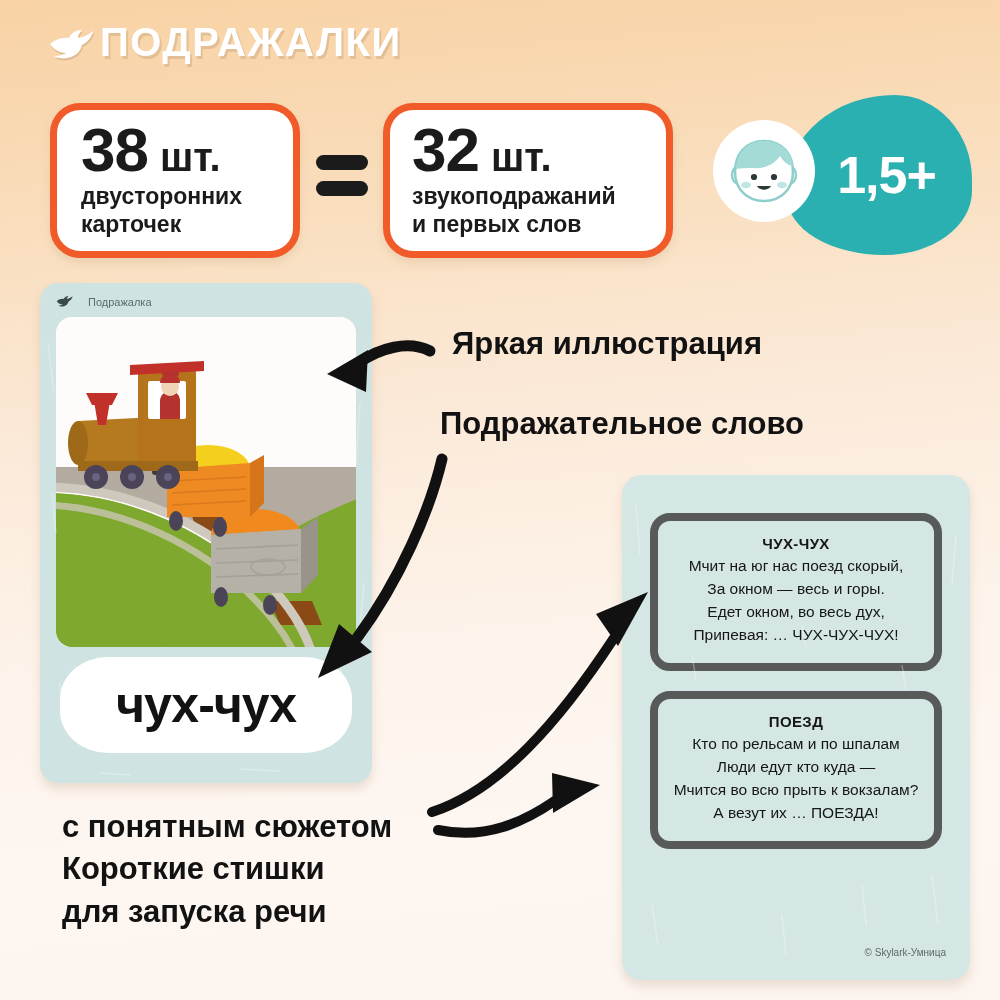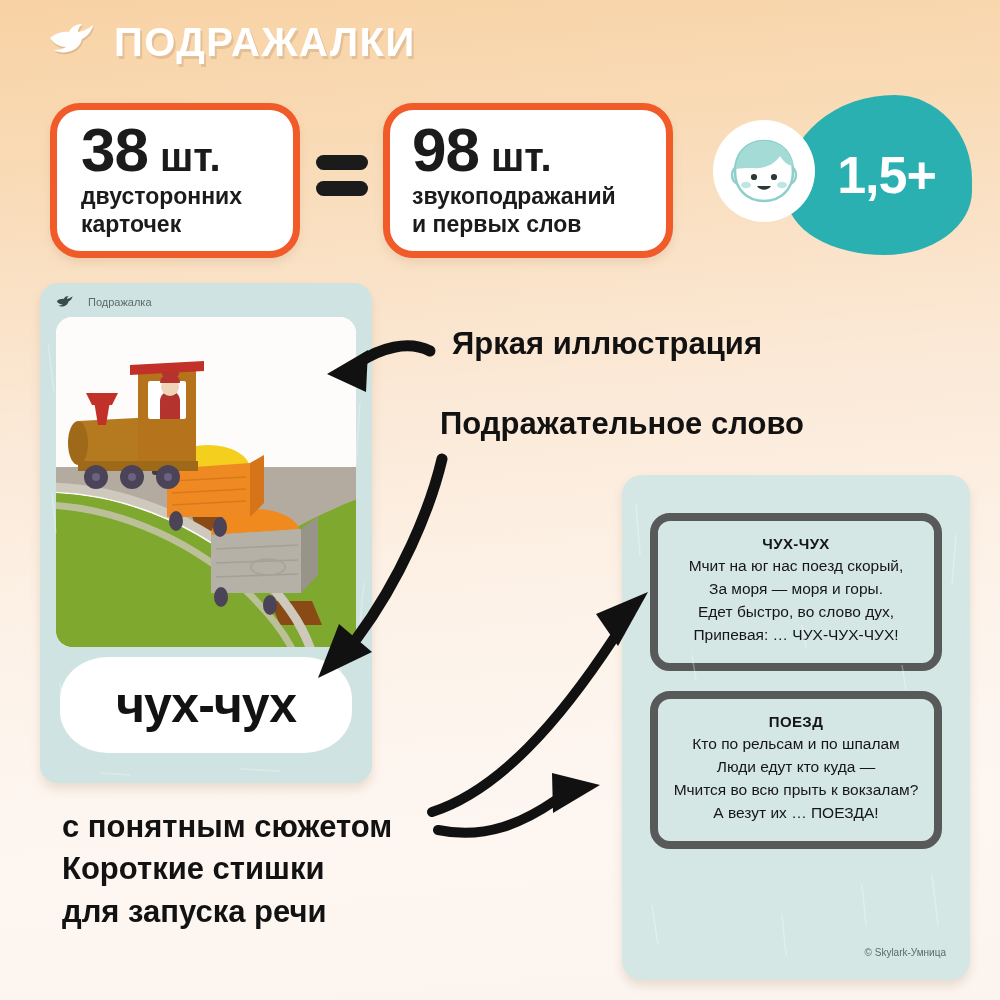--- a/index.html
+++ b/index.html
@@ -9,21 +9,21 @@
     background:#fdf6ef;
   }
   #stage{
     position:relative;width:1000px;height:1000px;
     background:linear-gradient(175deg,#f8d2a4 0%,#f9dcb9 18%,#fbe9d7 40%,#fdf3ea 62%,#fdf6f1 80%,#fcf4ef 100%);
     overflow:hidden;
   }
 
   
   .brand{
-    position:absolute;left:48px;top:22px;display:flex;align-items:flex-start;gap:20px;
+    position:absolute;left:48px;top:22px;display:flex;align-items:flex-end;gap:6px;
   }
   .brand-bird{width:46px;height:34px;display:block;filter:drop-shadow(1px 2px 0 rgba(180,140,100,.35));}
   .brand-title{
     font-size:40px;font-weight:bold;letter-spacing:1.5px;color:#ffffff;
     text-shadow:2px 3px 0 rgba(198,158,115,.40);
     line-height:1;
   }
 
   
   .statbox{
@@ -123,21 +123,21 @@
     <div class="stat-sub">карточек</div>
   </div>
 
   <div class="equals">
     <span></span>
     <span></span>
   </div>
 
   <div id="stat-right" class="statbox">
     <div class="stat-top">
-      <span class="stat-num">98</span>
+      <span class="stat-num">32</span>
       <span class="stat-unit">шт.</span>
     </div>
     <div class="stat-sub">звукоподражаний</div>
     <div class="stat-sub">и первых слов</div>
   </div>
 
   <div class="agewrap">
     <div class="age-blob">
       <span class="age-text">1,5+</span>
     </div>
@@ -268,22 +268,22 @@
         <path d="M60 490 L90 492"></path>
           <path d="M200 486 L240 488"></path>
       </g>
     </svg>
   </div>
 
   <div id="poem-card">
     <div id="poem-box-1" class="poem-box">
       <div class="poem-title">ЧУХ-ЧУХ</div>
       <div class="poem-line">Мчит на юг нас поезд скорый,</div>
-      <div class="poem-line">За моря — моря и горы.</div>
-      <div class="poem-line">Едет быстро, во слово дух,</div>
+      <div class="poem-line">За окном — весь и горы.</div>
+      <div class="poem-line">Едет окном, во весь дух,</div>
       <div class="poem-line">Припевая: … ЧУХ-ЧУХ-ЧУХ!</div>
     </div>
 
     <div id="poem-box-2" class="poem-box">
       <div class="poem-title">ПОЕЗД</div>
       <div class="poem-line">Кто по рельсам и по шпалам</div>
       <div class="poem-line">Люди едут кто куда —</div>
       <div class="poem-line">Мчится во всю прыть к вокзалам?</div>
       <div class="poem-line">А везут их … ПОЕЗДА!</div>
     </div>

